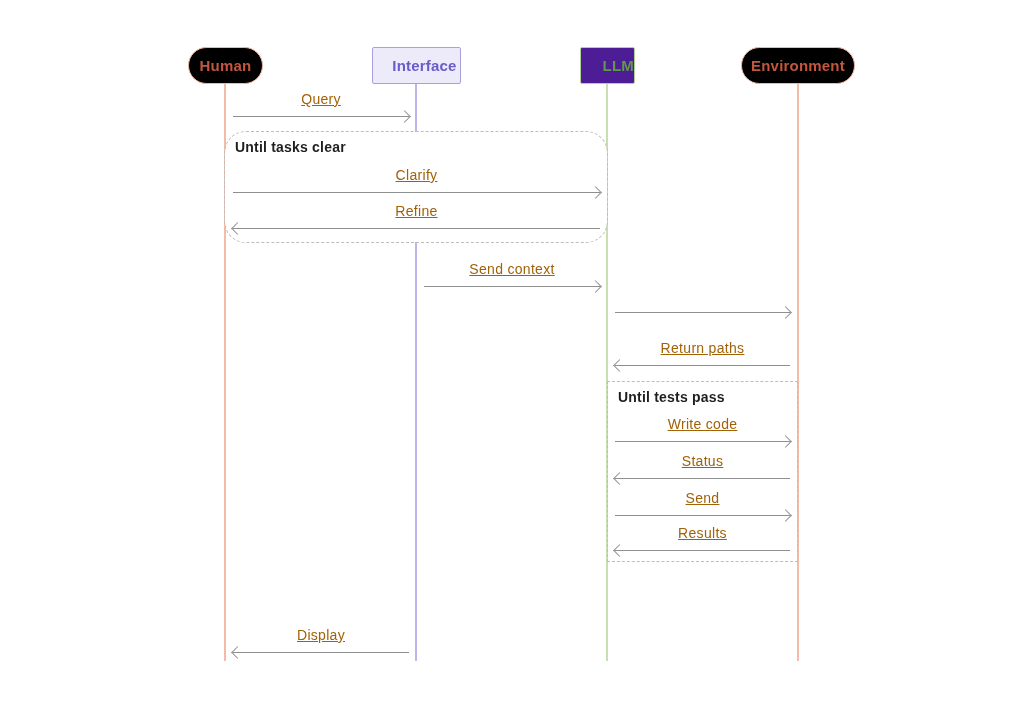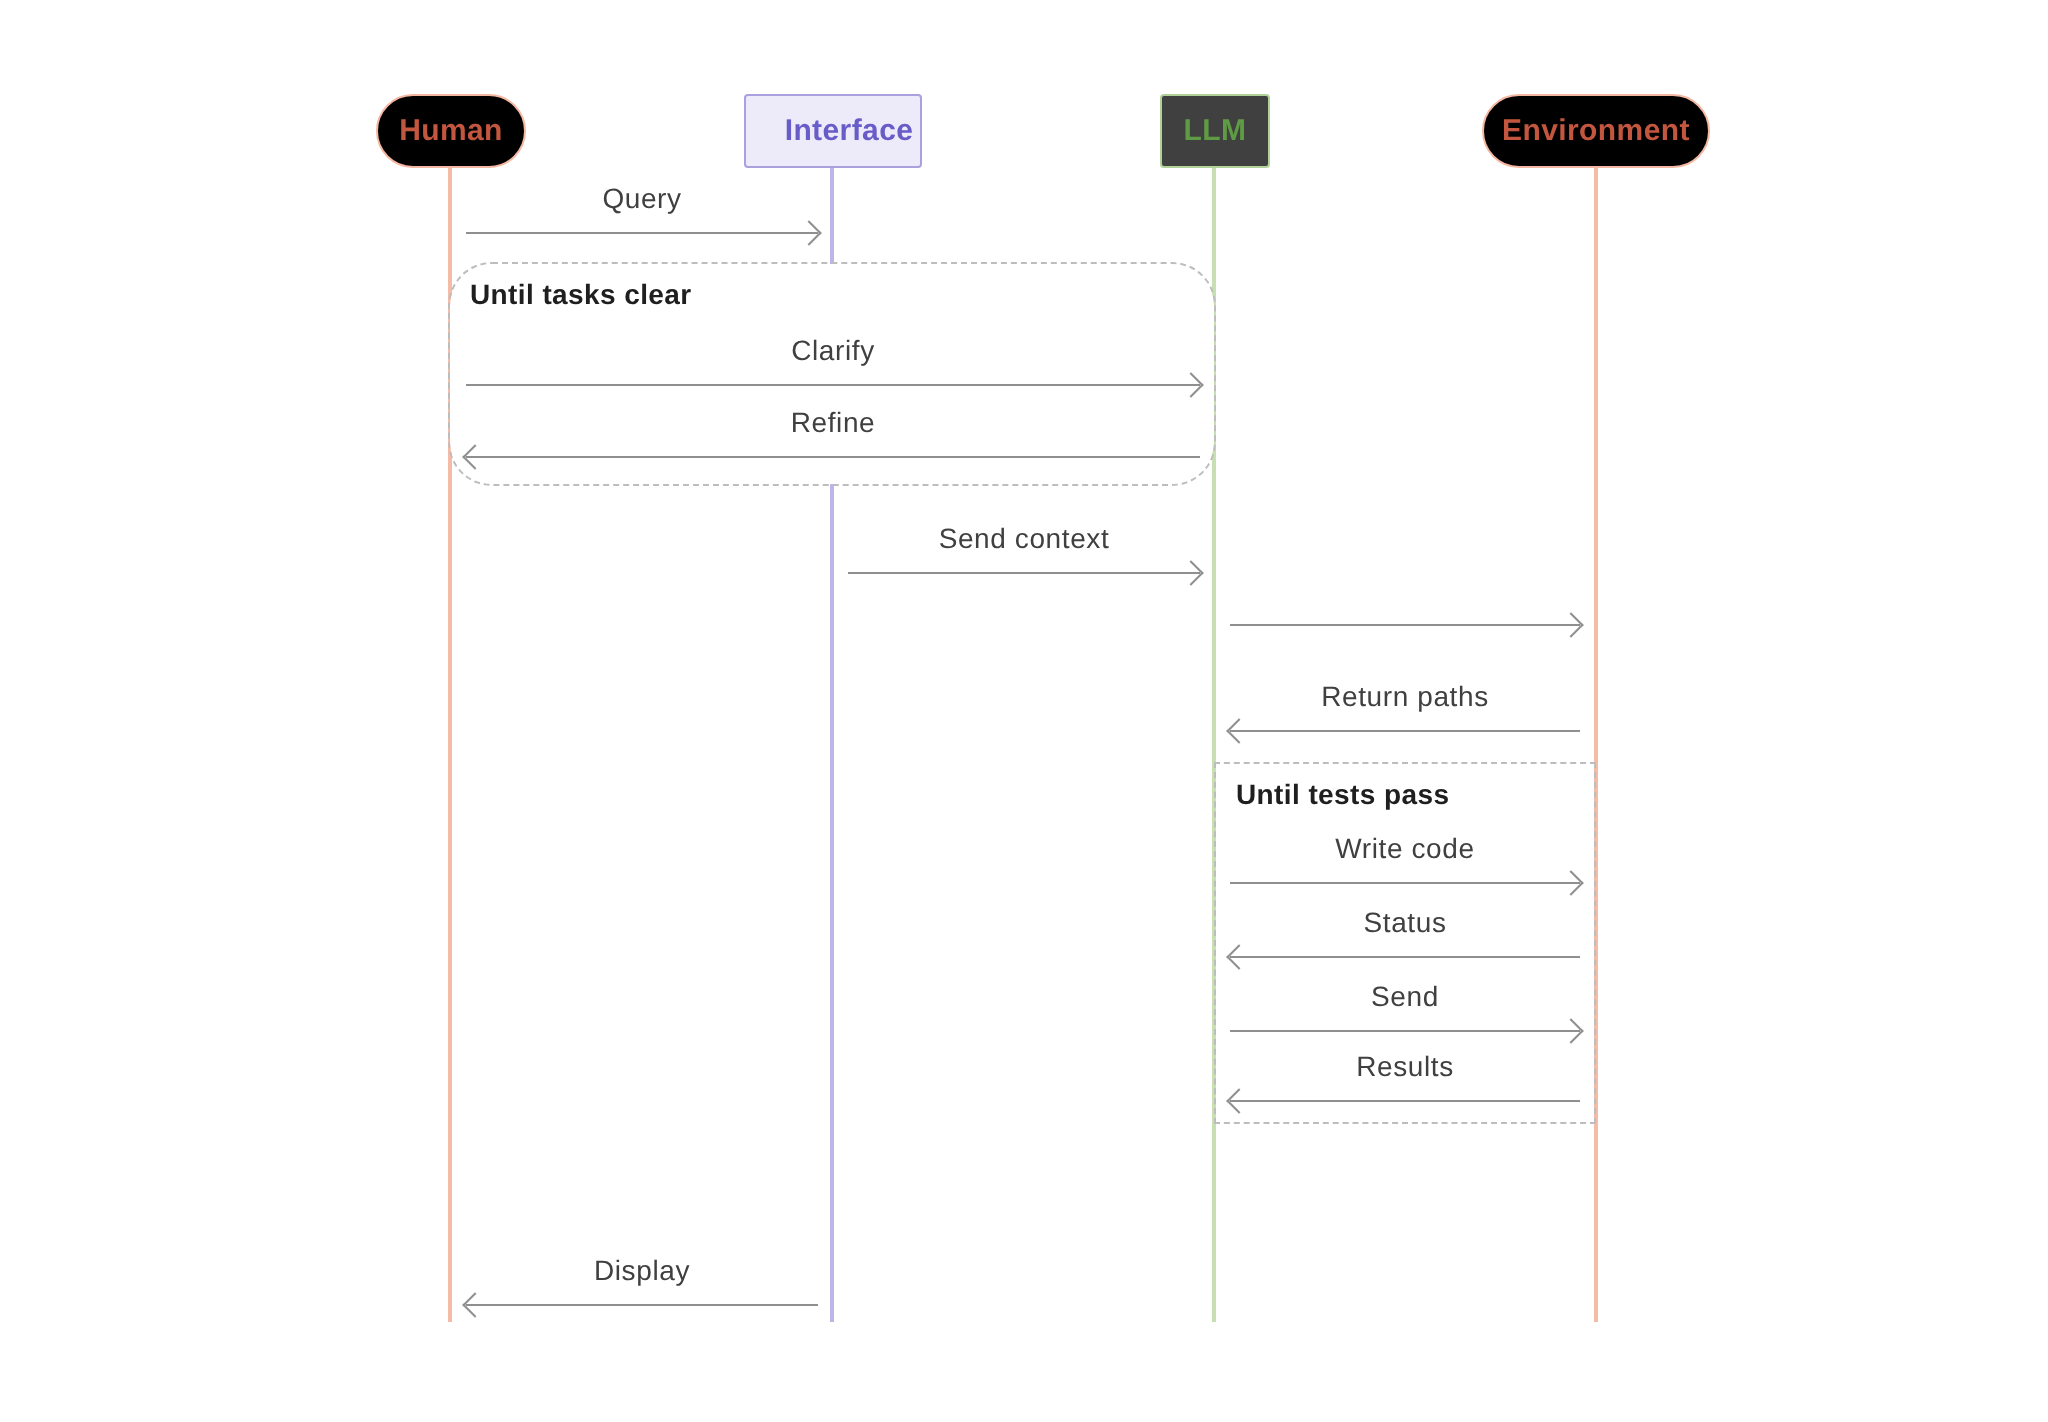--- a/index.html
+++ b/index.html
@@ -17,41 +17,41 @@
   .ll-llm{left:606px;background:#c8dfb1;}
   .ll-environment{left:797px;background:#f4bca7;}
   
   .actor{
     position:absolute;top:47px;height:37px;z-index:4;
     display:flex;align-items:center;justify-content:center;
     box-sizing:border-box;font-size:15px;font-weight:bold;letter-spacing:.2px;
   }
   .actor.stadium{border-radius:18.5px;background:#000000;border:1.5px solid #f3b7a2;color:#c2563e;}
   .actor.rect-purple{border-radius:2px;background:#edebfa;border:1.5px solid #a9a0dd;color:#675cc8;}
-  .actor.rect-green{border-radius:2px;background:#404040;border:1.5px solid #b2d199;color:#5f9a44;}
+  .actor.rect-green{border-radius:2px;background:#4c1d95;border:1.5px solid #b2d199;color:#5f9a44;justify-content:flex-end;}
   .a-human{left:188px;width:75px;}
   .a-interface{left:372px;width:89px;padding-left:16px;}
   .a-llm{left:580px;width:55px;}
   .a-environment{left:741px;width:114px;}
   
   .loop{
     position:absolute;z-index:2;box-sizing:border-box;
     background:#ffffff;background-clip:padding-box;
     border:1.5px dashed #bdbdbd;
   }
   .loop-1{left:224px;top:131px;width:384px;height:112px;border-radius:22px;}
   .loop-2{left:607px;top:381px;width:191px;height:181px;}
   .loop-title{
     margin:7px 0 0 10px;font-size:14px;font-weight:bold;color:#1f1f1f;letter-spacing:.2px;
   }
   
   .msg{position:absolute;z-index:3;}
   .msg-label{
     height:18px;line-height:18px;text-align:center;
-    font-size:14px;color:#404040;letter-spacing:.3px;white-space:nowrap;
+    font-size:14px;color:#a16207;letter-spacing:.3px;white-space:nowrap;text-decoration:underline;
   }
   .arrow{position:relative;height:12px;margin-top:3px;}
   .arrow .line{position:absolute;left:0;right:0;top:5px;border-top:1.5px solid #8f8f8f;}
   .arrow .head{
     position:absolute;top:1.3px;width:9px;height:9px;box-sizing:border-box;
     border-top:1.5px solid #8f8f8f;border-right:1.5px solid #8f8f8f;
   }
   .arrow.right .head{right:0;transform:rotate(45deg);}
   .arrow.left .head{left:0;transform:rotate(-135deg);}
   

